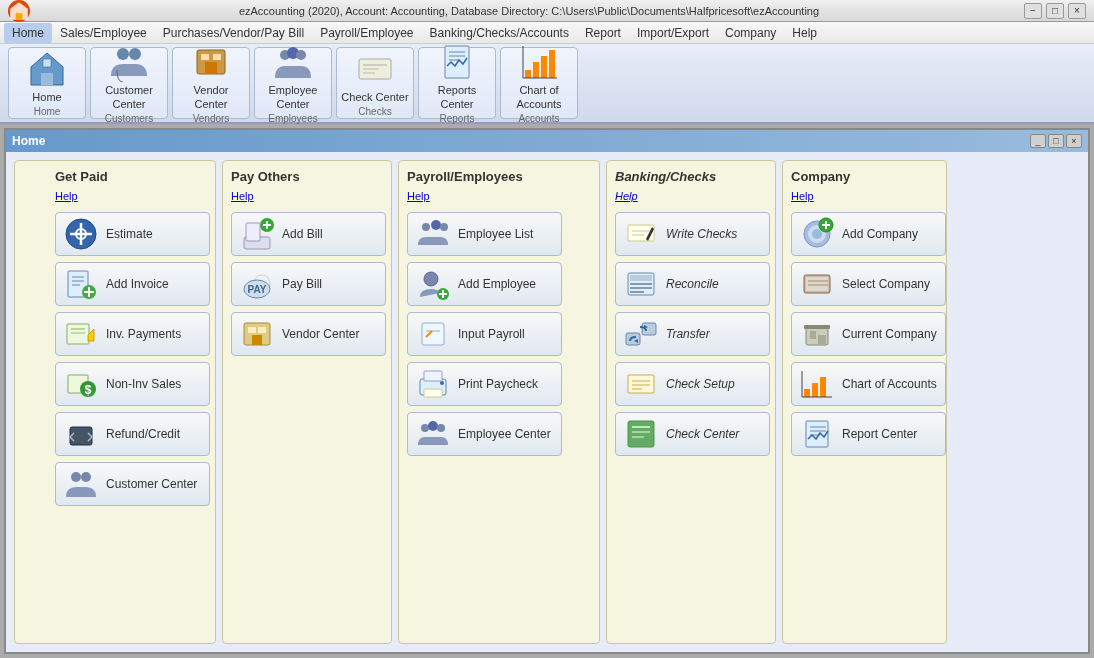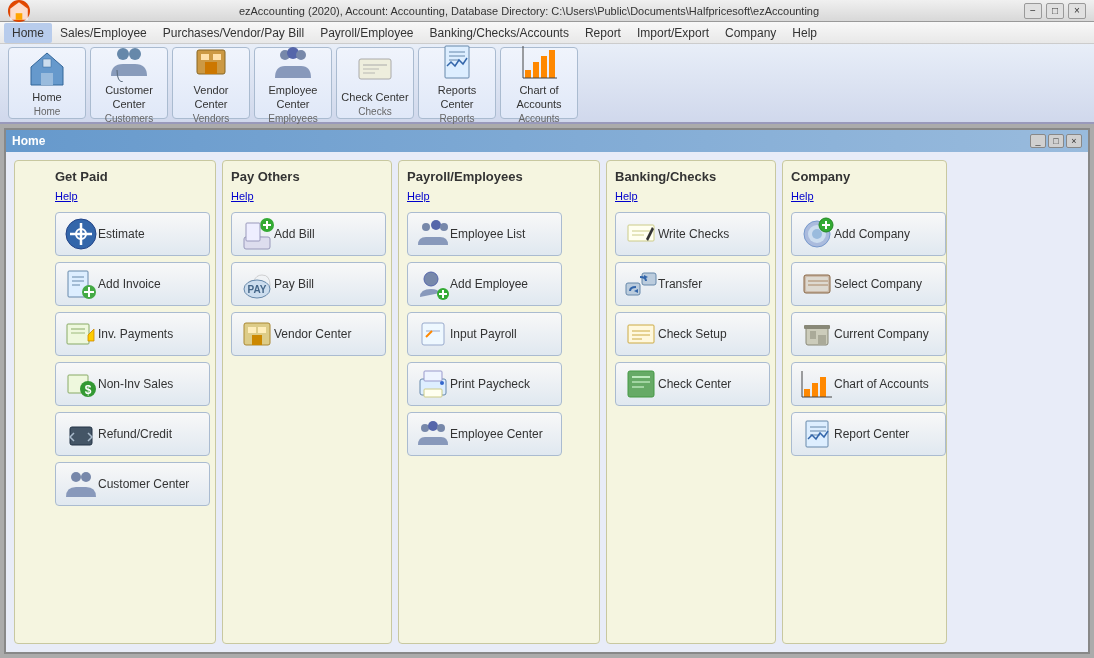--- a/index.html
+++ b/index.html
@@ -30,28 +30,28 @@
     .window-controls { display: flex; gap: 2px; }
     .win-btn { width: 16px; height: 14px; background: #d0d0d0; border: 1px solid #888; border-radius: 2px; font-size: 9px; display: flex; align-items: center; justify-content: center; cursor: pointer; color: #333; }
 
     
     .home-content { background: #e8ecf8; height: calc(100% - 22px); display: flex; padding: 8px; gap: 6px; }
     .section { background: #f5f5e0; border: 1px solid #c8c8a0; border-radius: 4px; padding: 8px; display: flex; flex-direction: column; gap: 6px; }
     .section-title { font-weight: bold; font-size: 13px; color: #333; }
     .help-link { color: #0000cc; text-decoration: underline; cursor: pointer; font-size: 11px; margin-bottom: 4px; }
 
     
-    .action-btn { display: flex; align-items: center; background: linear-gradient(to bottom, #f8f8f8, #e0e8f0); border: 1px solid #aabbd0; border-radius: 4px; cursor: pointer; padding: 4px 8px; gap: 0; width: 155px; min-height: 44px; }
+    .action-btn { display: flex; align-items: center; background: linear-gradient(to bottom, #f8f8f8, #e0e8f0); border: 1px solid #aabbd0; border-radius: 4px; cursor: pointer; padding: 4px 8px; gap: 8px; width: 155px; min-height: 44px; }
     .action-btn .btn-icon { width: 34px; height: 34px; display: flex; align-items: center; justify-content: center; flex-shrink: 0; }
     .action-btn .btn-text { font-size: 12px; color: #333; }
 
     .section-get-paid { width: 202px; padding-left: 40px; }
     .section-pay-others { width: 170px; }
     .section-payroll { width: 202px; }
-    .section-banking { width: 170px; }
+    .section-banking { width: 170px; font-style: italic; }
     .section-company { width: 165px; }
 
     
     svg { width: 100%; height: 100%; }
   </style>
 </head>
 <body>
 
 <div class="title-bar">
   <div style="display:flex;align-items:center;gap:4px;">
@@ -385,20 +385,32 @@
             <svg viewBox="0 0 34 34">
                 <rect x="4" y="8" width="26" height="16" rx="1" fill="#fffff0" stroke="#cccc88"></rect>
                 <line x1="8" y1="14" x2="26" y2="14" stroke="#cccc88" stroke-width="1"></line>
                 <line x1="8" y1="18" x2="20" y2="18" stroke="#cccc88" stroke-width="1"></line>
                 <path d="M22 22 L28 10 L30 12 L24 24 Z" fill="#333"></path>
               </svg>
           </div>
           <div class="btn-text">Write Checks</div>
         </div>
 
+        <div class="action-btn">
+          <div class="btn-icon">
+            <svg viewBox="0 0 34 34">
+                <rect x="4" y="6" width="26" height="22" rx="2" fill="#ddeeff" stroke="#6688aa"></rect>
+                <rect x="6" y="8" width="22" height="6" fill="#bbccdd"></rect>
+                <rect x="6" y="16" width="22" height="2" fill="#8899aa"></rect>
+                <rect x="6" y="20" width="22" height="2" fill="#8899aa"></rect>
+                <rect x="6" y="24" width="14" height="2" fill="#8899aa"></rect>
+              </svg>
+          </div>
+          <div class="btn-text">Reconcile</div>
+        </div>
 
         <div class="action-btn">
           <div class="btn-icon">
             <svg viewBox="0 0 34 34">
                 <rect x="2" y="16" width="14" height="12" rx="2" fill="#bbccdd" stroke="#6688aa"></rect>
                 <rect x="18" y="6" width="14" height="12" rx="2" fill="#bbccdd" stroke="#6688aa"></rect>
                 <path d="M16 10 Q22 10 22 14" stroke="#3366aa" stroke-width="2" fill="none"></path>
                 <path d="M12 20 Q6 20 6 24" stroke="#3366aa" stroke-width="2" fill="none"></path>
                 <path d="M20 8 L24 10 L20 12" fill="#3366aa"></path>
                 <path d="M14 22 L10 24 L14 26" fill="#3366aa"></path>

